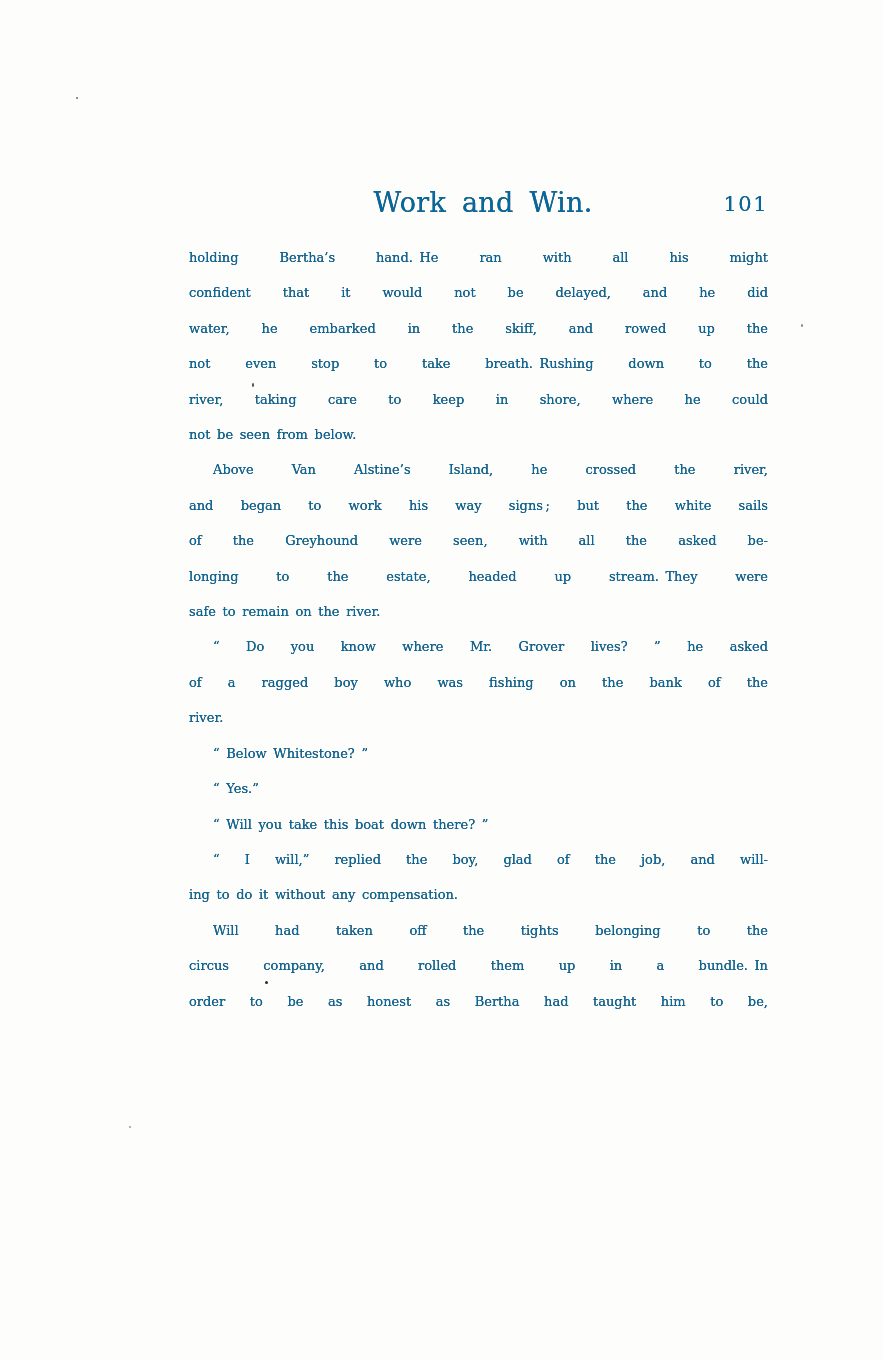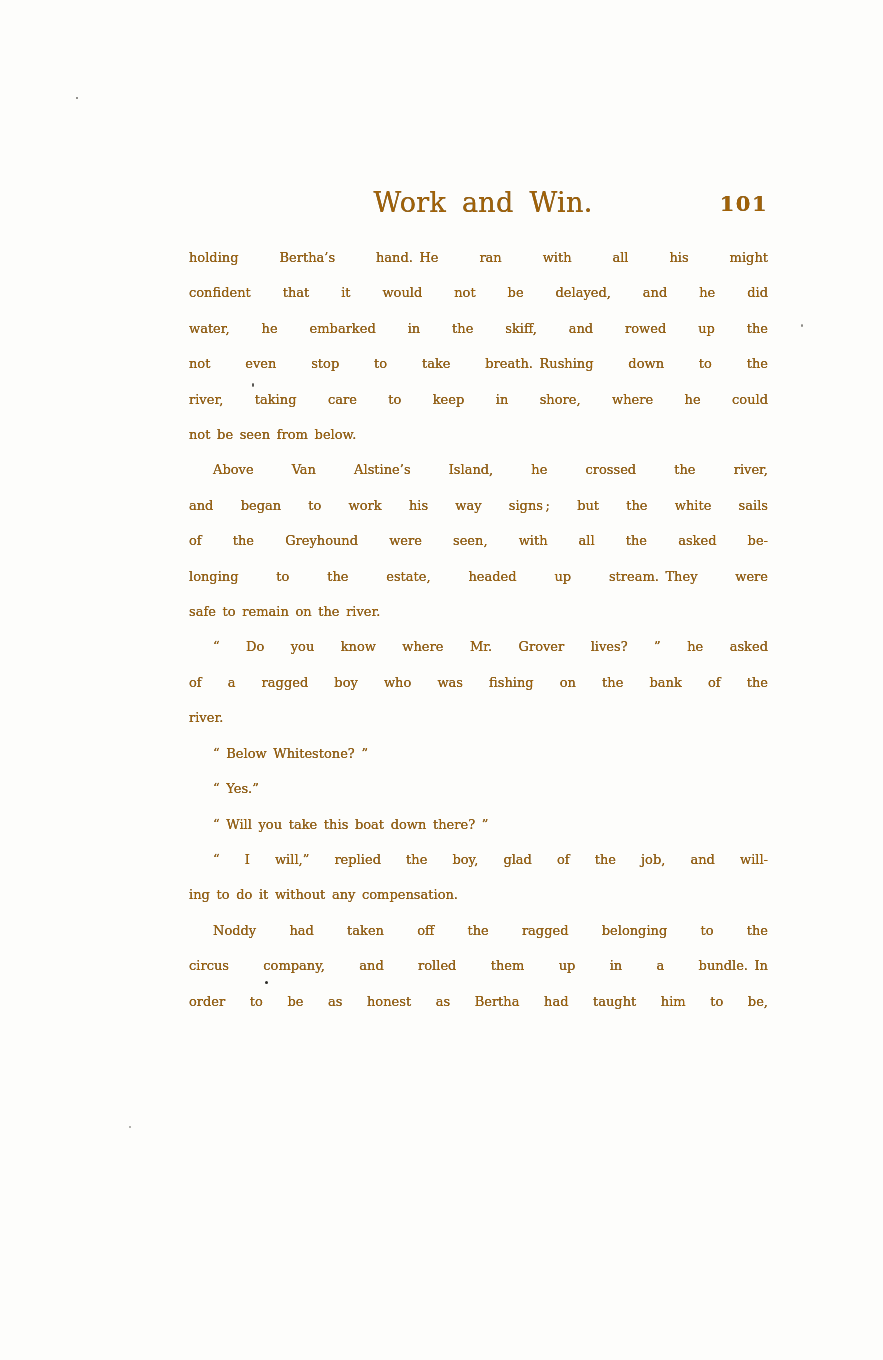--- a/index.html
+++ b/index.html
@@ -3,21 +3,21 @@
 <meta charset="utf-8">
 <style>
   html, body { margin: 0; padding: 0; background: #fdfdfb; }
   .page {
     position: relative;
     width: 883px;
     height: 1360px;
     background: #fdfdfb;
     overflow: hidden;
     font-family: "DejaVu Serif", "Liberation Serif", serif;
-    color: #a16207;
+    color: #0369a1;
     text-shadow: 0 0 0.6px rgba(28, 27, 24, 0.8);
   }
   .text-block {
     position: absolute;
     left: 189px;
     top: 186px;
     width: 579px;
   }
   .hdr { position: relative; height: 34px; }
   .hdr-title {
@@ -29,21 +29,21 @@
     word-spacing: 7px;
     letter-spacing: 0.3px;
     white-space: nowrap;
   }
   .hdr-num {
     position: absolute;
     right: 0; top: 3px;
     font-size: 21px;
     line-height: 30px;
     letter-spacing: 1.5px;
-    font-weight: bold;
+    font-weight: normal;
   }
   .page-body {
     margin-top: 20px;
     font-size: 13px;
     line-height: 35.4px;
     word-spacing: 2.5px;
   }
   .para { margin: 0; }
   .line { min-height: 35.4px; }
   .j { text-align: justify; text-align-last: justify; }
@@ -110,20 +110,20 @@
       <div class="para">
         <div class="line l ind">“ Will you take this boat down there? ”</div>
       </div>
 
       <div class="para">
         <div class="line j ind">“ I will,” replied the boy, glad of the job, and will-</div>
         <div class="line l">ing to do it without any compensation.</div>
       </div>
 
       <div class="para">
-        <div class="line j ind">Noddy had taken off the ragged belonging to the</div>
+        <div class="line j ind">Will had taken off the tights belonging to the</div>
         <div class="line j">circus company, and rolled them up in a bundle. In</div>
         <div class="line j">order to be as honest as Bertha had taught him to be,</div>
       </div>
 
     </div>
   </div>
 </div>
 
 </body></html>

